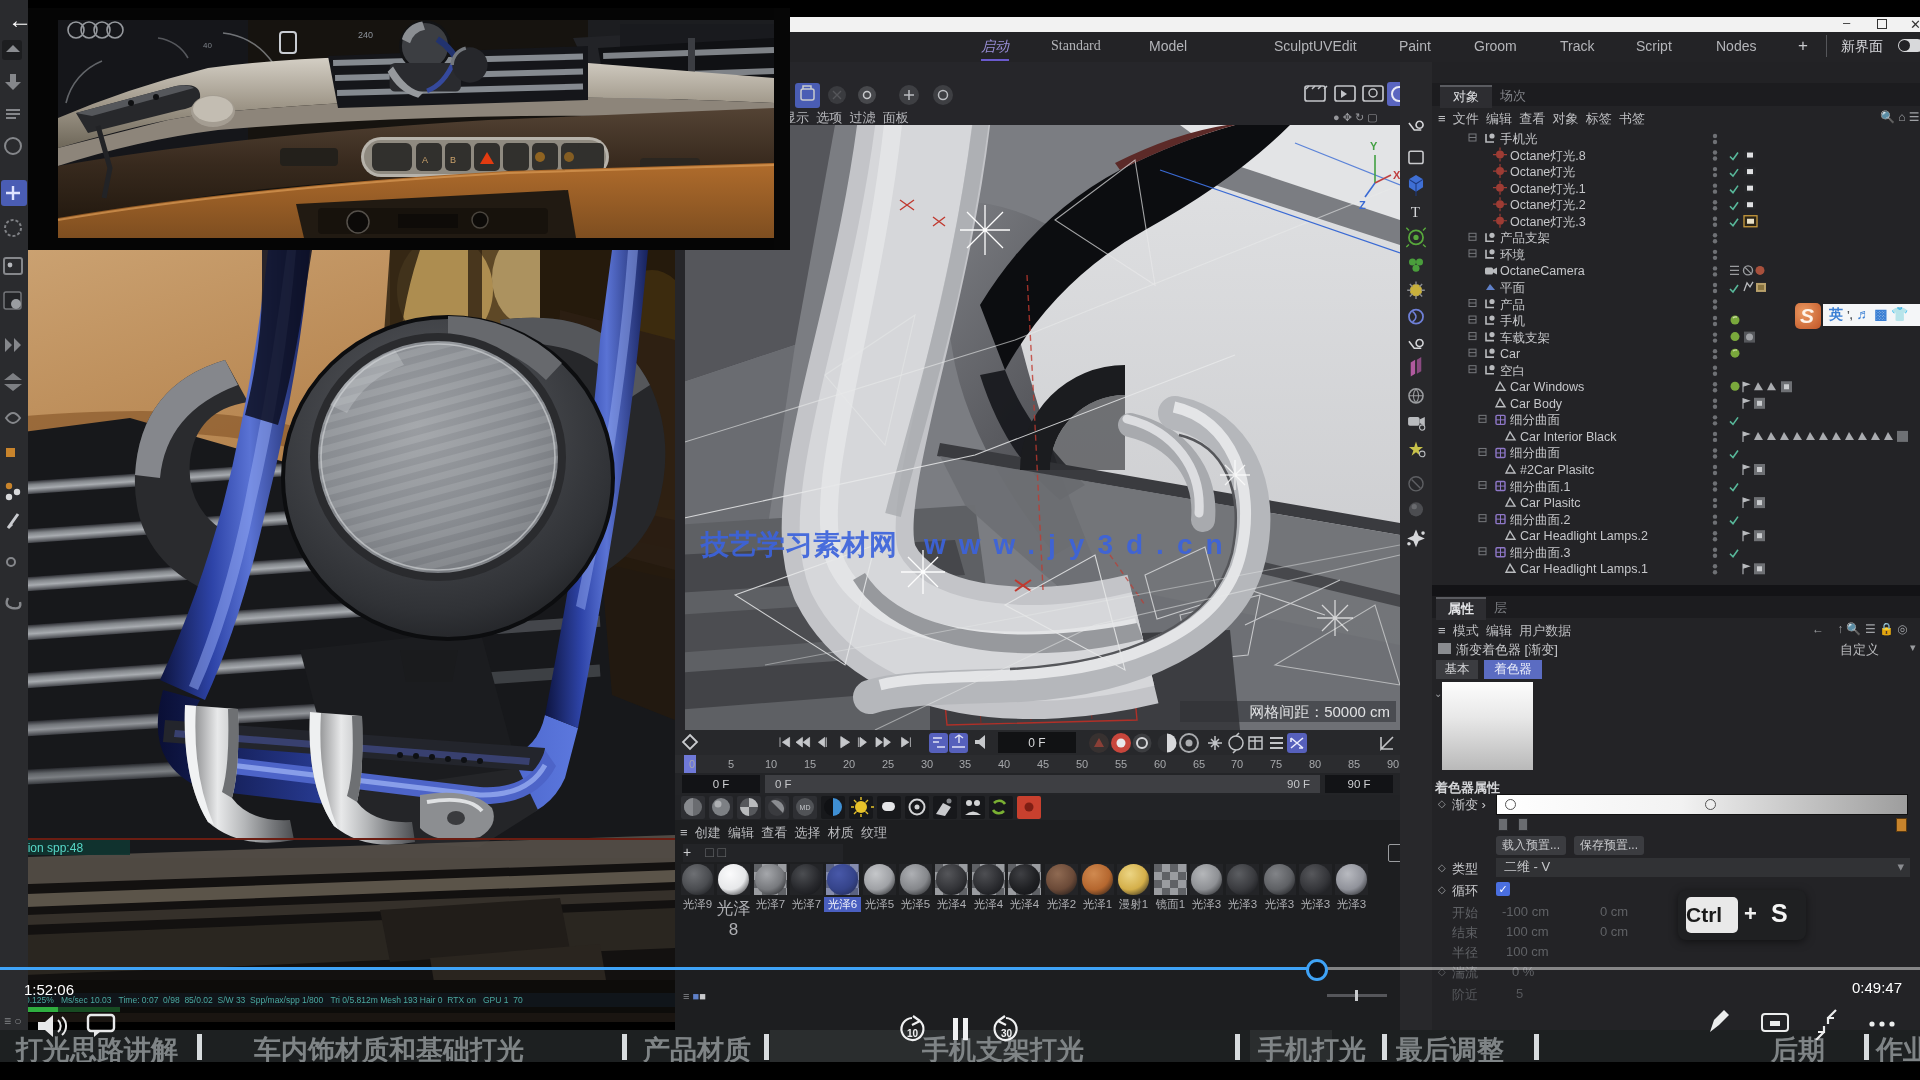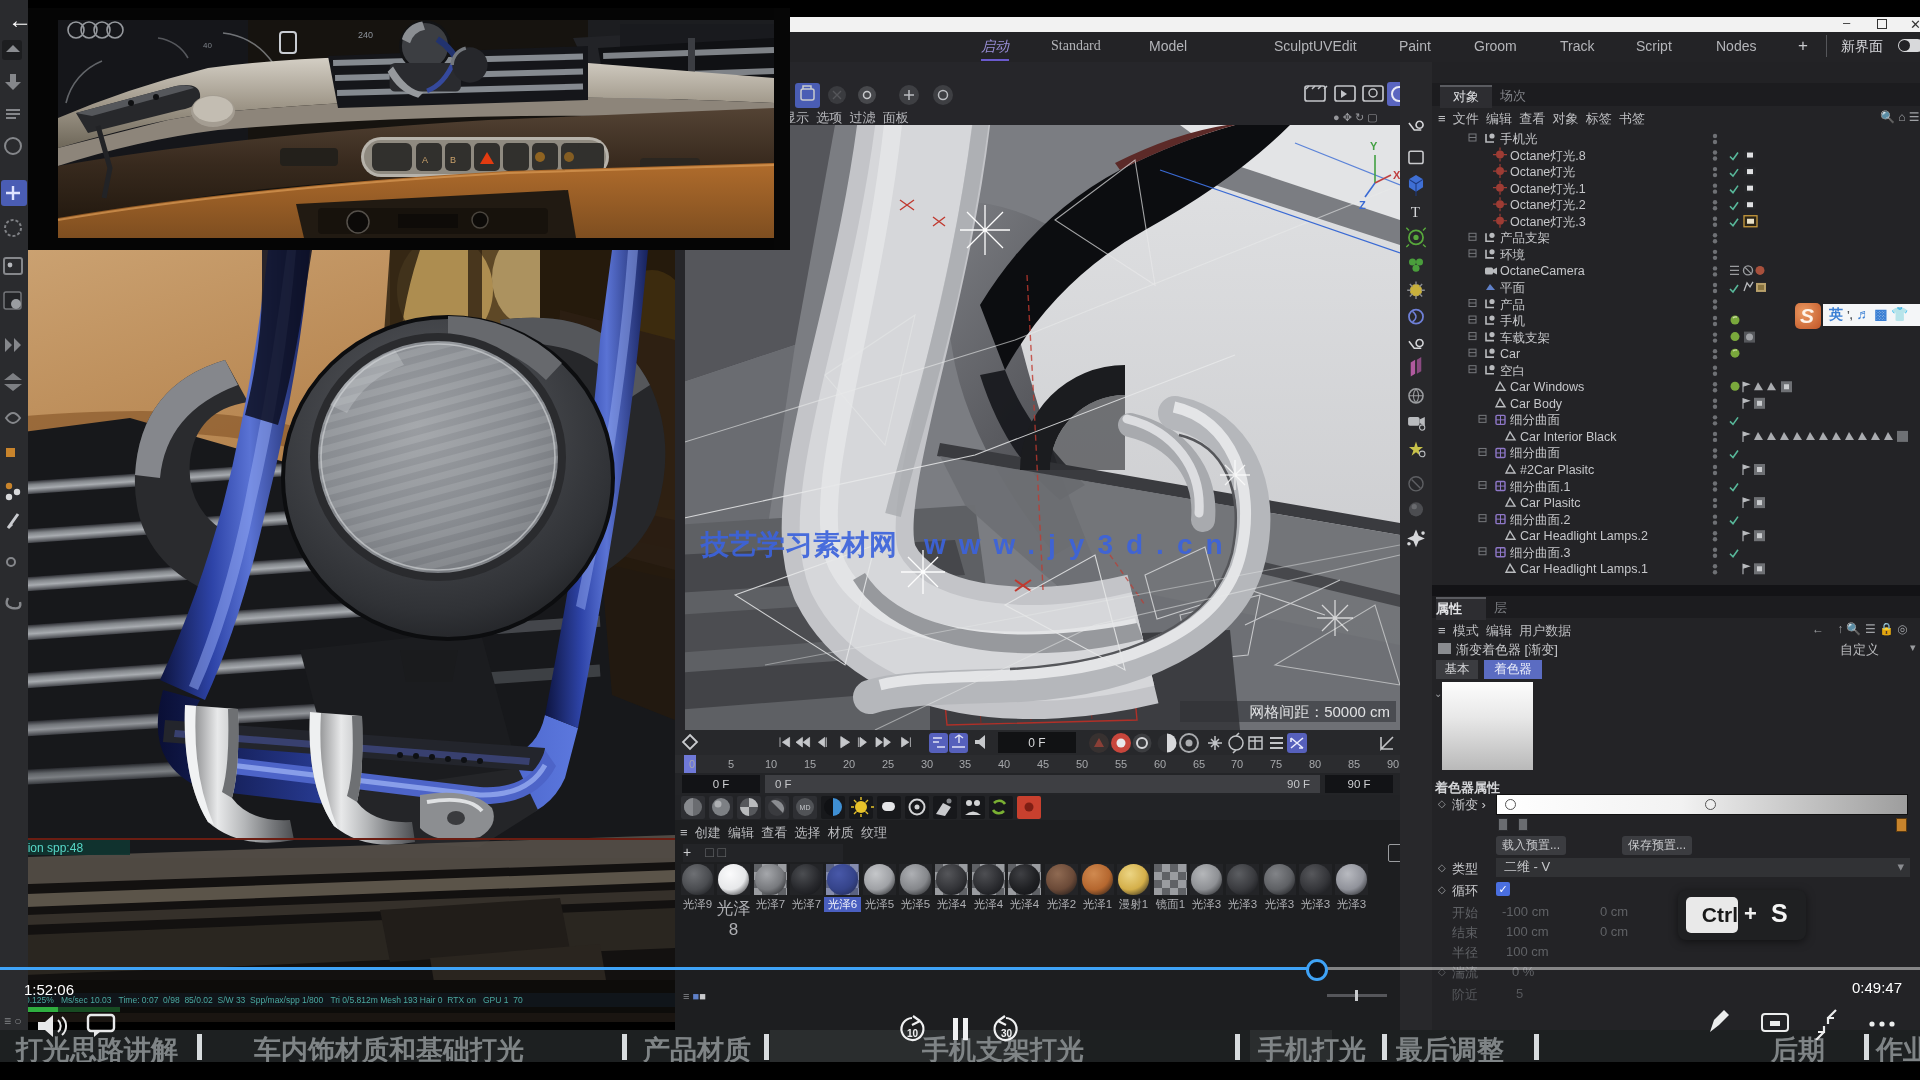--- a/index.html
+++ b/index.html
@@ -1030,21 +1030,21 @@
       <path d="M311 507.30000000000024 l6 2 l-6 2 Z M311 507.30000000000024 v10" stroke="#b9bbbe" stroke-width="1.1" fill="#b9bbbe"></path>
       <rect x="322" y="506.30000000000024" width="11" height="11" fill="#6e7074"></rect>
           <rect x="325" y="509.30000000000024" width="5" height="5" fill="#c9cbce"></rect>
       </svg>
     </div>
 
     <div class="abs" style="left:32px;top:523px;width:488px;height:11px;background:#131316;"></div>
 
     <div class="abs" id="attr" style="left:32px;top:534px;width:488px;height:434px;background:#232326;">
       <div class="abs" style="left:0;top:0;width:488px;height:22px;background:#1c1c1f;"></div>
-      <div class="abs" style="left:4px;top:1px;width:50px;height:21px;background:#2d2d31;border-top:2px solid #5a5b60;color:#e3e4e7;font-size:13px;font-weight:bold;text-align:left;line-height:20px;">属性</div>
+      <div class="abs" style="left:4px;top:1px;width:50px;height:21px;background:#2d2d31;border-top:2px solid #5a5b60;color:#e3e4e7;font-size:13px;font-weight:bold;text-align:center;line-height:20px;">属性</div>
       <div class="abs" style="left:62px;top:3px;color:#7e8085;font-size:13px;">层</div>
       <div class="abs" style="left:6px;top:26px;color:#bdbec1;font-size:13px;">≡&nbsp;&nbsp;模式&nbsp;&nbsp;编辑&nbsp;&nbsp;用户数据</div>
       <div class="abs" style="left:380px;top:26px;color:#9fa1a5;font-size:12px;">←&nbsp;&nbsp;&nbsp;&nbsp;↑&nbsp;🔍&nbsp;☰&nbsp;🔒&nbsp;◎</div>
       <div class="abs" style="left:6px;top:47px;width:13px;height:11px;background:#8a8c90;"></div>
       <div class="abs" style="left:24px;top:45px;color:#c9cacd;font-size:13px;">渐变着色器 [渐变]</div>
       <div class="abs" style="left:408px;top:45px;color:#b9babd;font-size:13px;">自定义</div>
       <div class="abs" style="left:478px;top:45px;color:#9a9c9f;font-size:11px;">▾</div>
 
       <div class="abs" style="left:4px;top:64px;width:42px;height:19px;background:#3b3c40;color:#d5d6d9;font-size:12.5px;text-align:center;line-height:18px;">基本</div>
       <div class="abs" style="left:52px;top:64px;width:58px;height:19px;background:#5b6cc2;color:#eef0fa;font-size:12.5px;text-align:center;line-height:18px;">着色器</div>
@@ -1058,21 +1058,21 @@
       <div class="abs" style="left:64px;top:198px;width:410px;height:19px;background:linear-gradient(90deg,#ffffff 0%,#f2f2f2 45%,#9d9d9d 100%);border:1px solid #111;">
         <div class="abs" style="left:8px;top:4px;width:9px;height:9px;border-radius:50%;border:1.5px solid #555;background:#fff;"></div>
         <div class="abs" style="left:208px;top:4px;width:9px;height:9px;border-radius:50%;border:1.5px solid #555;background:#eee;"></div>
       </div>
 
       <div class="abs" style="left:66px;top:222px;width:8px;height:11px;background:#6a6c70;border:1px solid #2a2b2e;"></div>
       <div class="abs" style="left:86px;top:222px;width:8px;height:11px;background:#6a6c70;border:1px solid #2a2b2e;"></div>
       <div class="abs" style="left:464px;top:222px;width:9px;height:12px;background:#c8842c;border:1px solid #5a3a10;"></div>
 
       <div class="abs" style="left:64px;top:240px;width:70px;height:19px;background:#3b3c40;border-radius:3px;color:#c9cacd;font-size:12px;text-align:center;line-height:18px;">载入预置...</div>
-      <div class="abs" style="left:142px;top:240px;width:70px;height:19px;background:#3b3c40;border-radius:3px;color:#c9cacd;font-size:12px;text-align:center;line-height:18px;margin-left:48px;">保存预置...</div>
+      <div class="abs" style="left:142px;top:240px;width:70px;height:19px;background:#3b3c40;border-radius:3px;color:#c9cacd;font-size:12px;text-align:center;line-height:18px;">保存预置...</div>
 
       <div class="abs" style="left:6px;top:266px;color:#9a9c9f;font-size:10px;">◇</div>
       <div class="abs" style="left:20px;top:264px;color:#c9cacd;font-size:13px;">类型</div>
       <div class="abs" style="left:64px;top:262px;width:414px;height:19px;background:#313235;color:#c9cacd;font-size:13px;line-height:18px;"><span style="margin-left:8px;">二维 - V</span><span style="position:absolute;right:6px;color:#8a8c90;">▾</span></div>
 
       <div class="abs" style="left:6px;top:288px;color:#9a9c9f;font-size:10px;">◇</div>
       <div class="abs" style="left:20px;top:286px;color:#c9cacd;font-size:13px;">循环</div>
       <div class="abs" style="left:64px;top:286px;width:14px;height:14px;background:#4a6fe0;border-radius:2px;color:#fff;font-size:11px;text-align:center;line-height:14px;">✓</div>
 
       <div class="abs" style="left:20px;top:308px;color:#606266;font-size:13px;">开始</div>
@@ -1092,21 +1092,21 @@
   </div>
 
   <div class="abs" style="left:1793px;top:303px;width:127px;height:26px;z-index:40;">
     <div class="abs" style="left:2px;top:0px;width:26px;height:26px;background:radial-gradient(circle at 35% 35%,#eb9a62,#c05526);border-radius:5px;"></div>
     <div class="abs" style="left:7px;top:1px;color:#fdf4ea;font-size:21px;font-weight:bold;font-style:italic;">S</div>
     <div class="abs" style="left:30px;top:1px;width:97px;height:22px;background:#f4f6f8;"></div>
     <div class="abs" style="left:36px;top:3px;color:#3a7fd4;font-size:14px;font-weight:bold;">英 <span style="font-size:10px;color:#4a4c50;">’,</span> ♬ ▩ 👕</div>
   </div>
 
   <div class="abs" style="left:1678px;top:890px;width:128px;height:50px;background:#1f2022;border-radius:8px;box-shadow:0 2px 8px rgba(0,0,0,0.5);z-index:40;">
-    <div class="abs" style="left:8px;top:7px;width:52px;height:36px;background:#e9e9e9;border-radius:5px;color:#1a1a1a;font-size:21px;font-weight:bold;text-align:right;line-height:35px;">Ctrl</div>
+    <div class="abs" style="left:8px;top:7px;width:52px;height:36px;background:#e9e9e9;border-radius:5px;color:#1a1a1a;font-size:21px;font-weight:bold;text-align:left;line-height:35px;">Ctrl</div>
     <div class="abs" style="left:66px;top:11px;color:#f0f0f0;font-size:22px;font-weight:bold;">+</div>
     <div class="abs" style="left:93px;top:9px;color:#f5f5f5;font-size:25px;font-weight:bold;">S</div>
   </div>
 
   <div class="abs" style="left:4px;top:1014px;color:#85878a;font-size:12px;z-index:55;">≡ ○</div>
 
   <div class="abs" id="player-ui" style="left:0;top:940px;width:1900px;height:140px;z-index:50;padding-left:12px;">
 
     <div class="abs" style="left:0;top:27px;width:1316px;height:3px;background:#3fa3f7;"></div>
     <div class="abs" style="left:1316px;top:27px;width:604px;height:3px;background:rgba(255,255,255,0.45);"></div>

